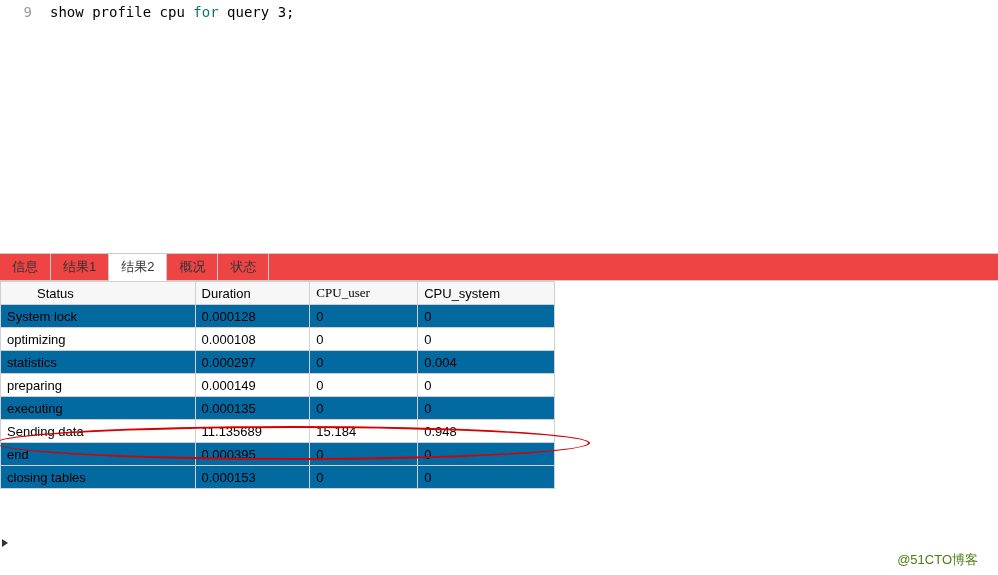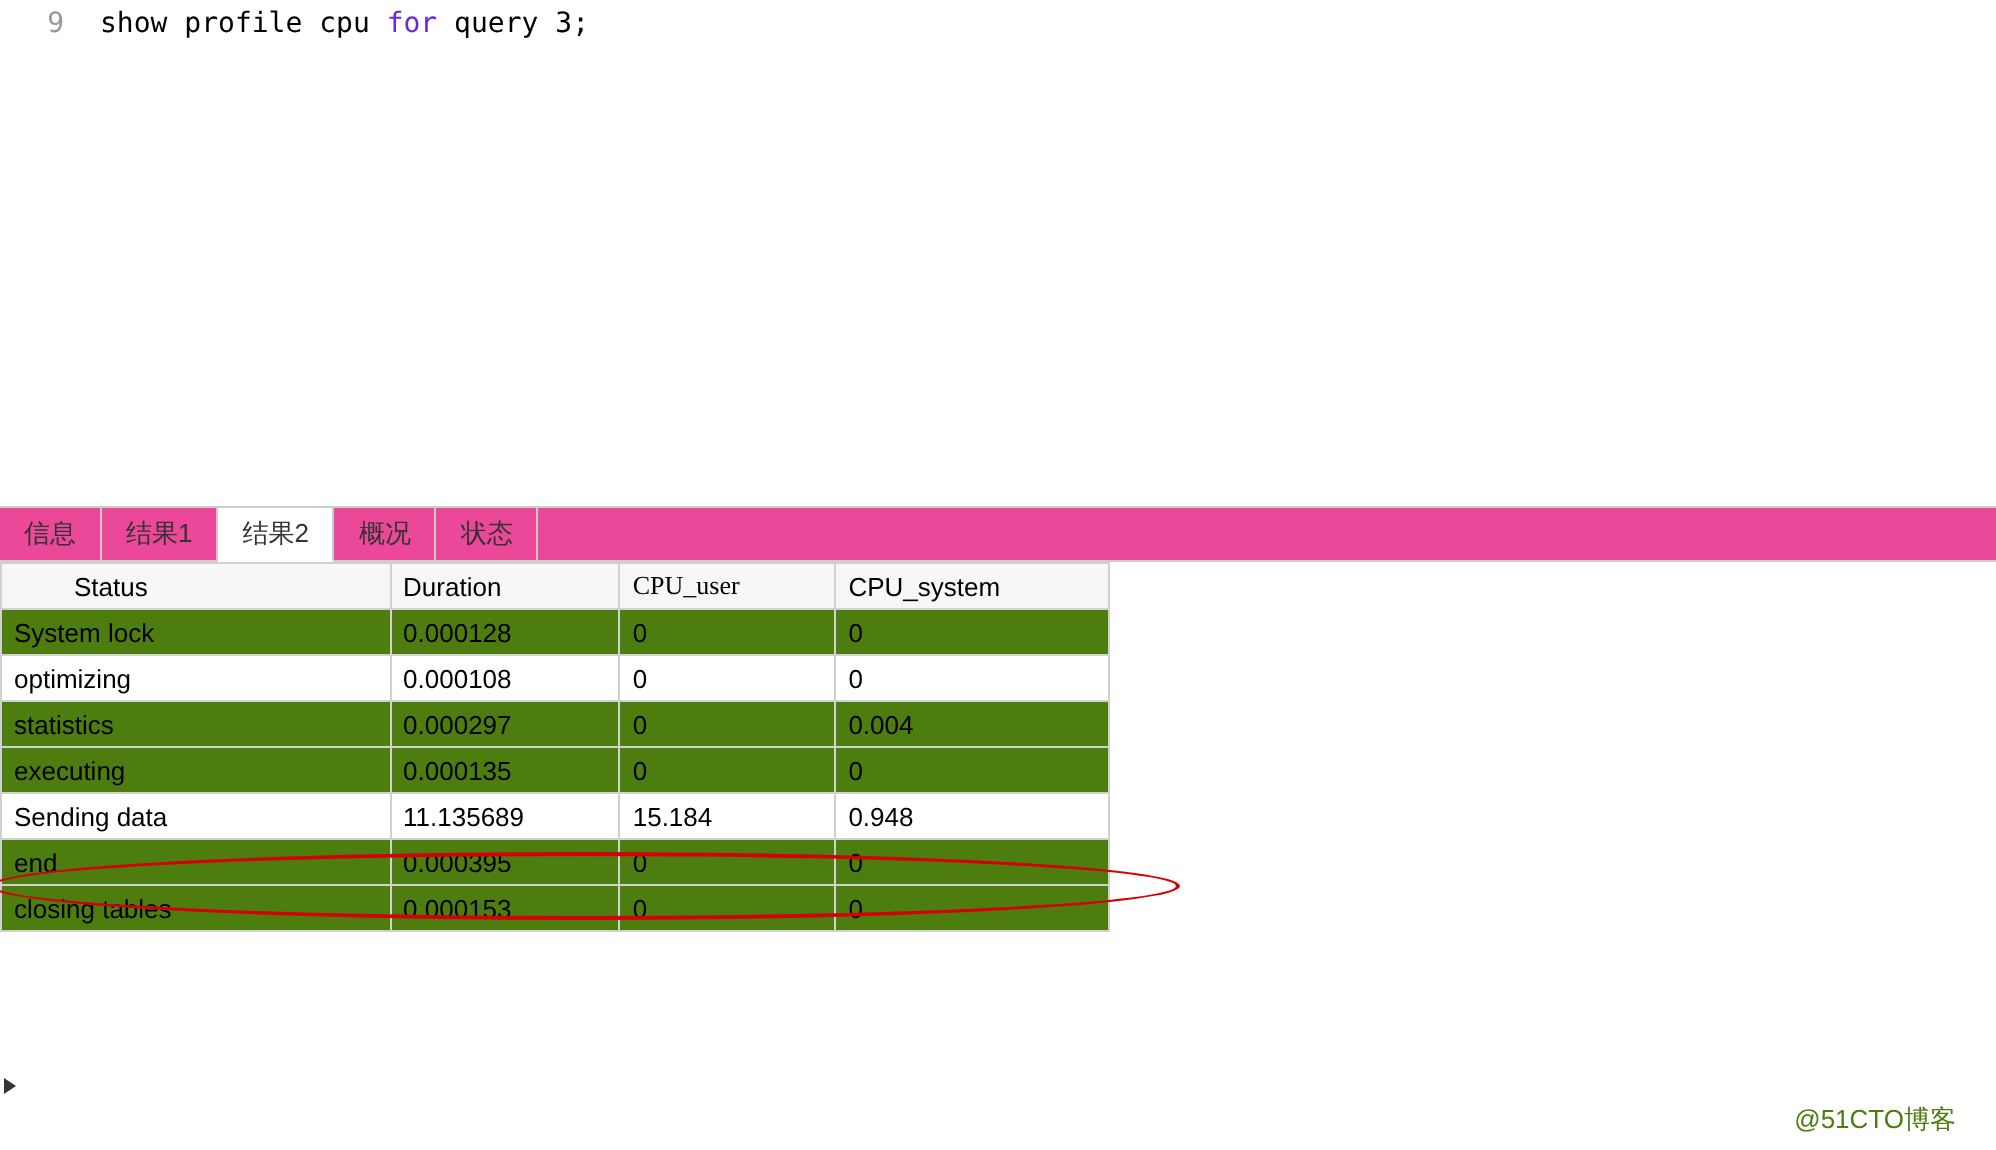--- a/index.html
+++ b/index.html
@@ -23,25 +23,25 @@
       display: flex;
       align-items: baseline;
     }
     .lineno {
       color: #999;
       width: 24px;
       text-align: right;
       margin-right: 18px;
     }
     .kw-blue { color: #000000; }
-    .kw-green { color: #6d28d9; }
+    .kw-green { color: #0f766e; }
     .kw-black { color: #000; }
     .tabs {
       display: flex;
-      background: #ec4899;
+      background: #ef4444;
       border-bottom: 1px solid #ccc;
       height: 27px;
     }
     .tab {
       padding: 4px 12px;
       border-right: 1px solid #ccc;
       cursor: pointer;
       color: #333;
       display: flex;
       align-items: center;
@@ -68,21 +68,21 @@
     th {
       background: #f7f7f7;
     }
     td.num {
       text-align: left;
     }
     .col-status { width: 195px; padding-left: 36px; }
     .col-duration { width: 115px; }
     .col-cpu-user { width: 108px; font-family: Liberation Serif, serif; }
     .col-cpu-system { width: 137px; }
-    tr.odd td { background: #4d7c0f; }
+    tr.odd td { background: #0369a1; }
     .row-marker {
       position: absolute;
       left: 2px;
       width: 0; height: 0;
       border-top: 4px solid transparent;
       border-bottom: 4px solid transparent;
       border-left: 6px solid #333;
     }
     .annotation-ellipse {
       position: absolute;
@@ -138,20 +138,26 @@
           <td class="num">0.000108</td>
           <td class="num">0</td>
           <td class="num">0</td>
         </tr>
         <tr class="odd">
           <td>statistics</td>
           <td class="num">0.000297</td>
           <td class="num">0</td>
           <td class="num">0.004</td>
         </tr>
+        <tr>
+          <td>preparing</td>
+          <td class="num">0.000149</td>
+          <td class="num">0</td>
+          <td class="num">0</td>
+        </tr>
         <tr class="odd">
           <td>executing</td>
           <td class="num">0.000135</td>
           <td class="num">0</td>
           <td class="num">0</td>
         </tr>
         <tr>
           <td>Sending data</td>
           <td class="num">11.135689</td>
           <td class="num">15.184</td>

